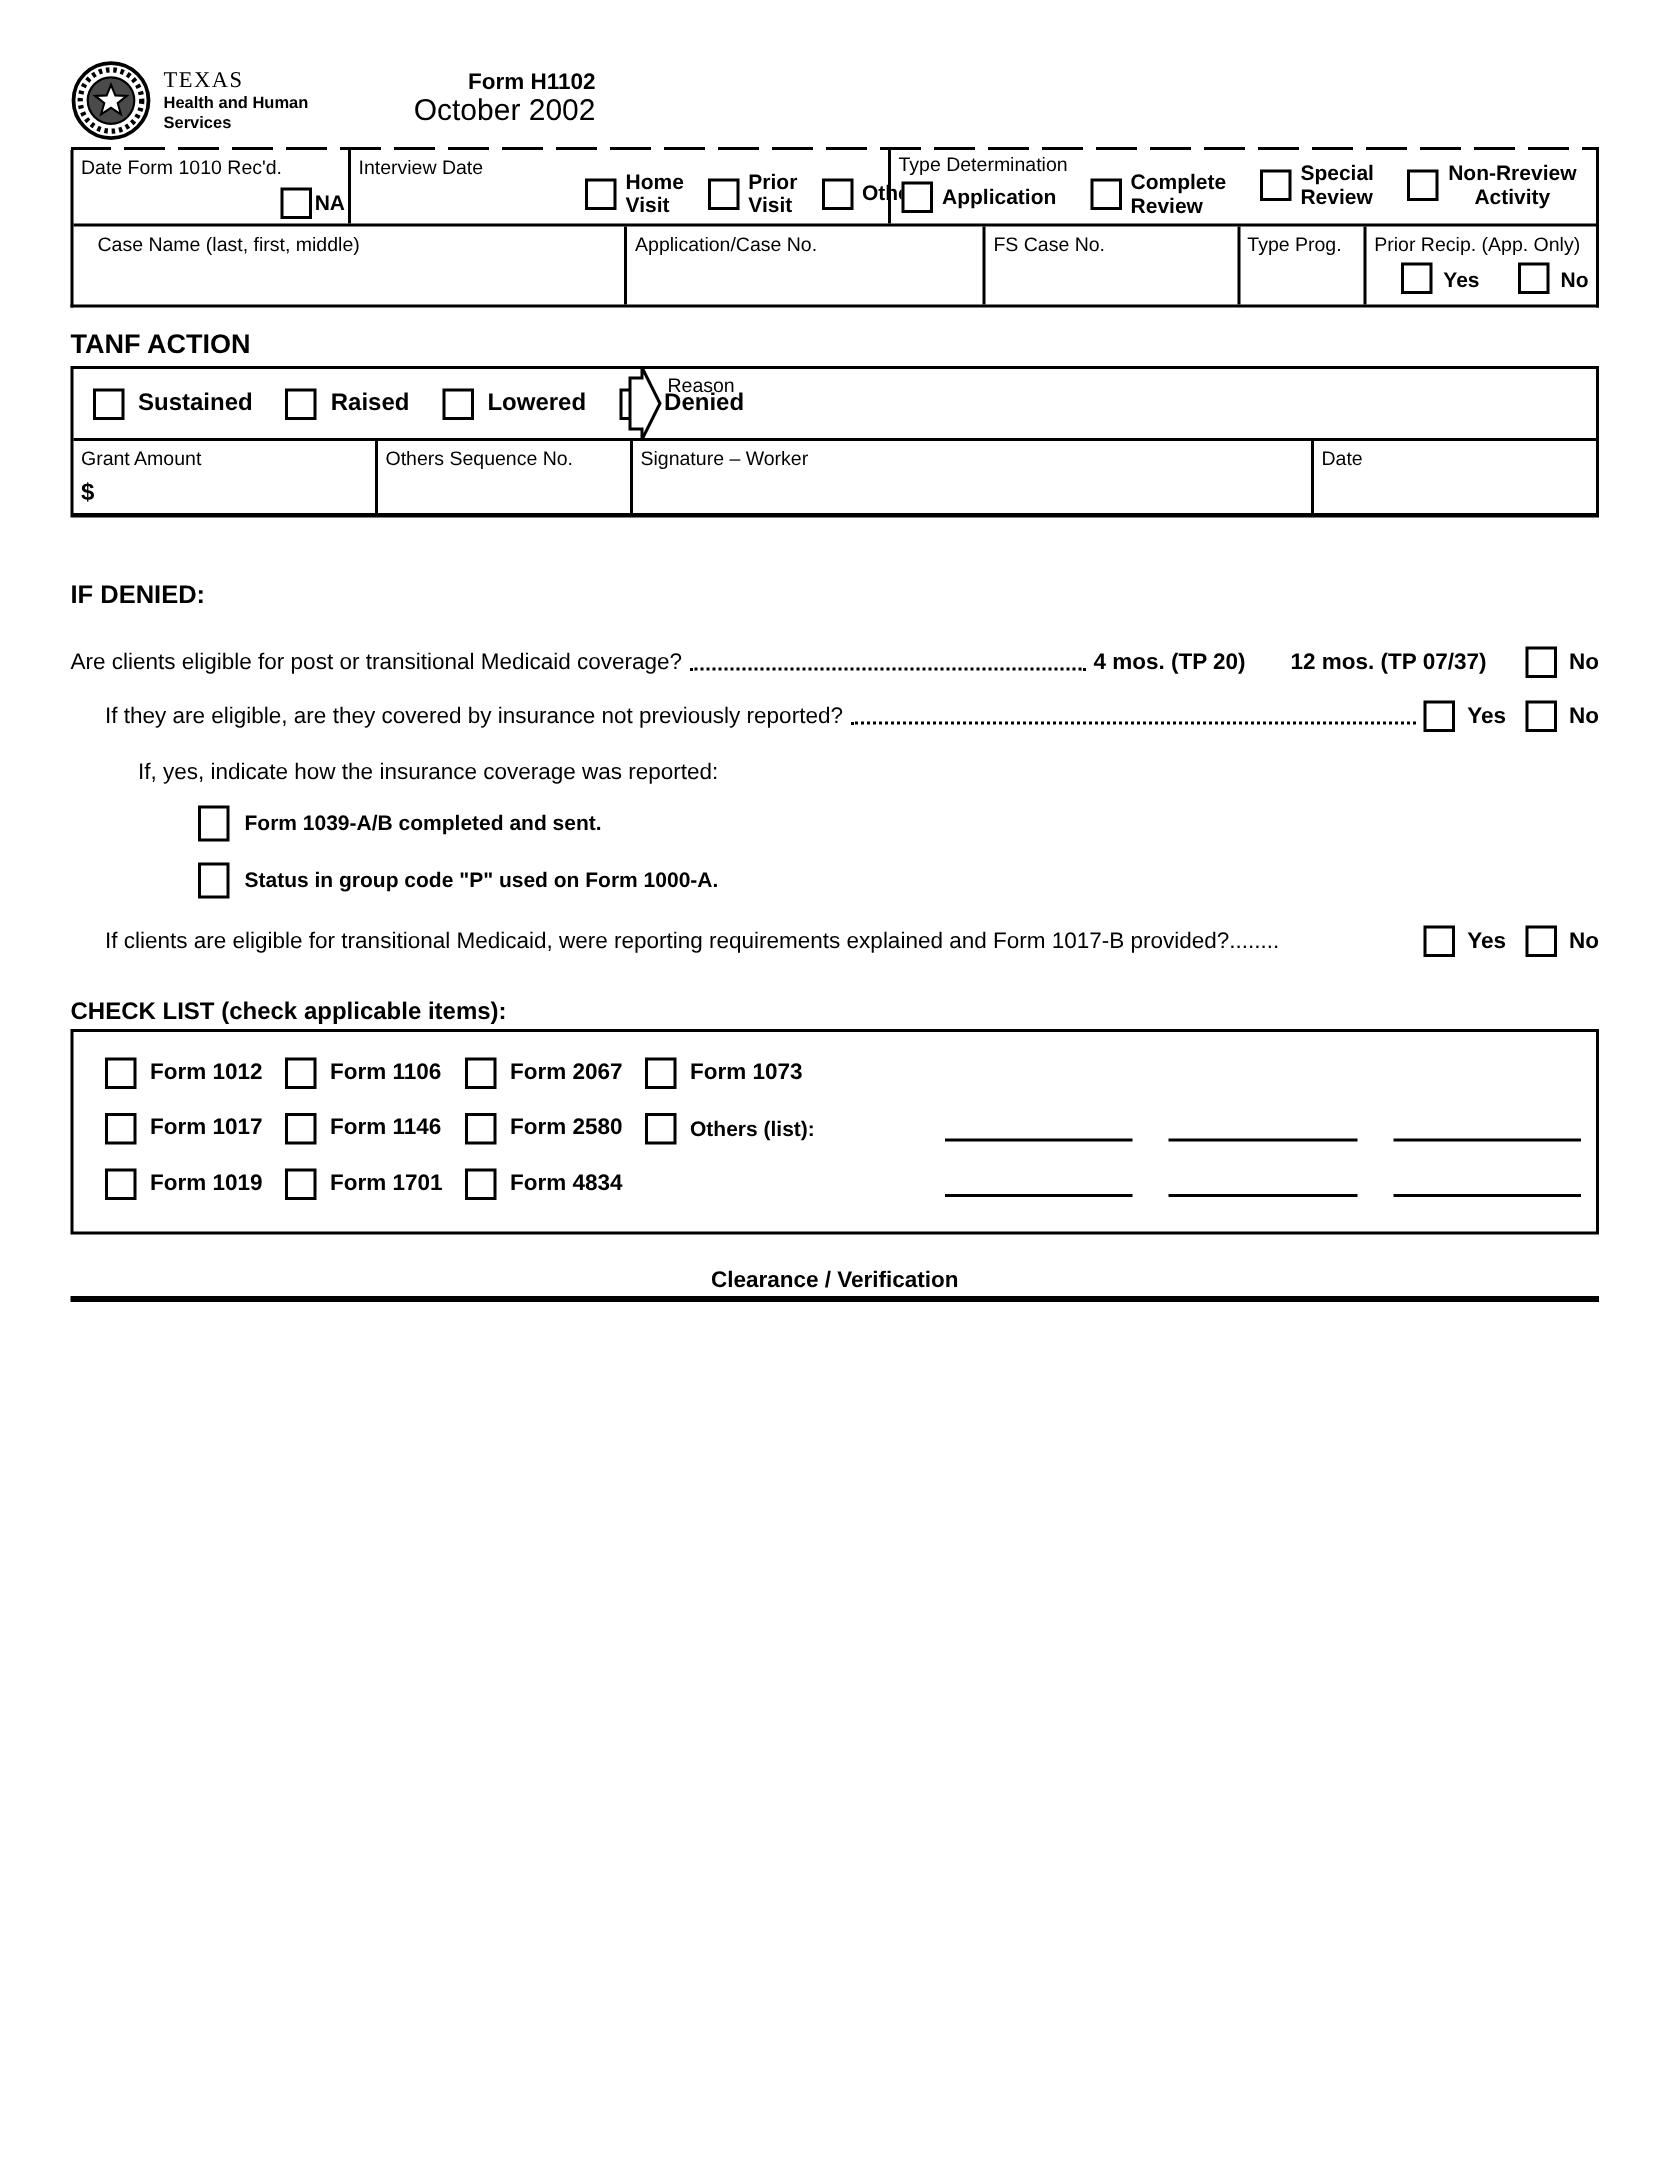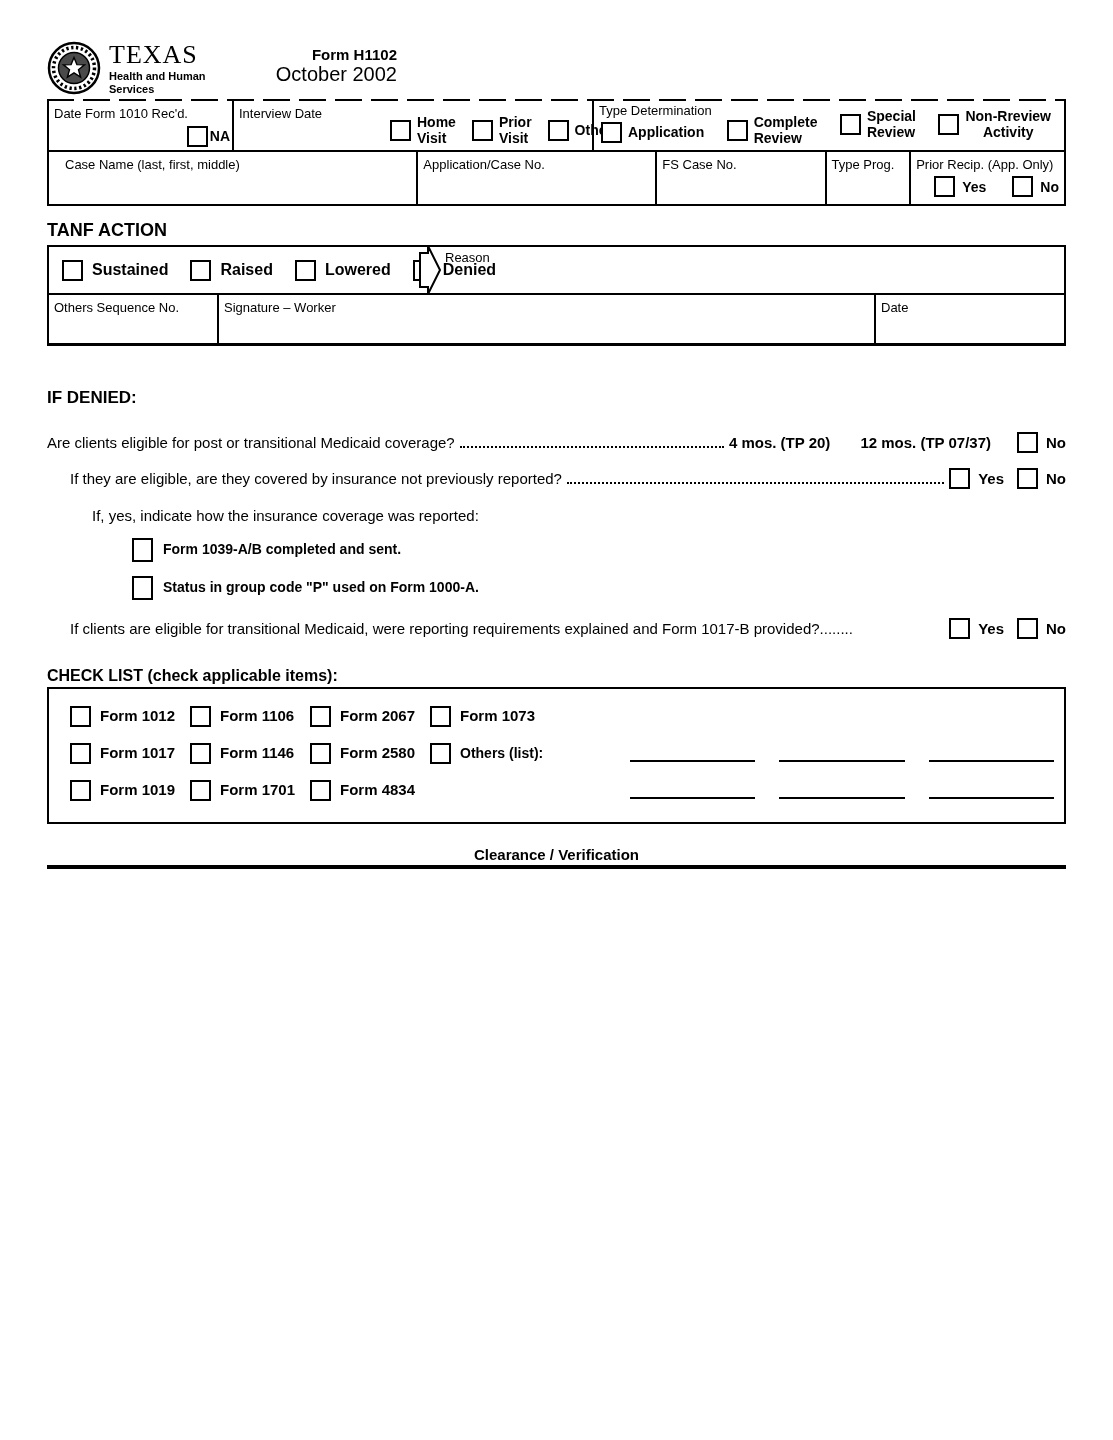--- a/index.html
+++ b/index.html
@@ -6,21 +6,21 @@
   html, body { background:#fff; }
   body {
     width: 1113px; height: 1440px; position: relative; overflow: hidden;
     font-family: "Liberation Sans", sans-serif; color:#000;
   }
   .page { position:absolute; inset:0; }
 
   
   .header { display:flex; align-items:flex-start; padding: 40px 47px 0 47px; }
   .logo-wrap { display:flex; align-items:center; gap:8px; width: 200px; flex:none; }
-  .logo-text .brand { font-family:"Liberation Serif", serif; font-size:26px; letter-spacing:1px; }
+  .logo-text .brand { font-family:"Liberation Serif", serif; font-size:15px; letter-spacing:1px; }
   .logo-text .sub { font-size:11px; font-weight:bold; line-height:1.15; }
   .title { flex:1; text-align:center; font-size:21px; font-weight:bold; padding-top:20px; letter-spacing:0.2px; }
   .formid { width:150px; flex:none; text-align:right; padding-top:6px; }
   .formid .fno { font-size:15px; font-weight:bold; }
   .formid .fdate { font-size:20px; }
 
   
   .cb { width:21px; height:21px; border:2px solid #000; background:#fff; flex:none; display:inline-block; }
   .lbl { font-size:13px; }
   .blb { font-size:14px; font-weight:bold; line-height:1.12; }
@@ -234,20 +234,24 @@
         </span>
       <span class="reason-arrow">
         <svg width="24" height="52" viewBox="0 0 24 52">
             <polygon points="2,9 10,9 10,2 22,26 10,50 10,43 2,43" fill="#fff" stroke="#000" stroke-width="2"></polygon>
           </svg>
       </span>
       <span class="reason-label">Reason</span>
       <span style="position:absolute; left:395px; top:18px; right:6px; bottom:2px;"></span>
     </div>
     <div class="ta-row2">
+      <div class="cell g-amount">
+        <span class="lbl">Grant Amount</span>
+        <span class="dollar">$</span>
+      </div>
       <div class="cell g-input">
         <span class="lbl">Others Sequence No.</span>
       </div>
       <div class="cell g-sig">
         <span class="lbl">Signature – Worker</span>
       </div>
       <div class="cell g-date">
         <span class="lbl">Date</span>
       </div>
     </div>

